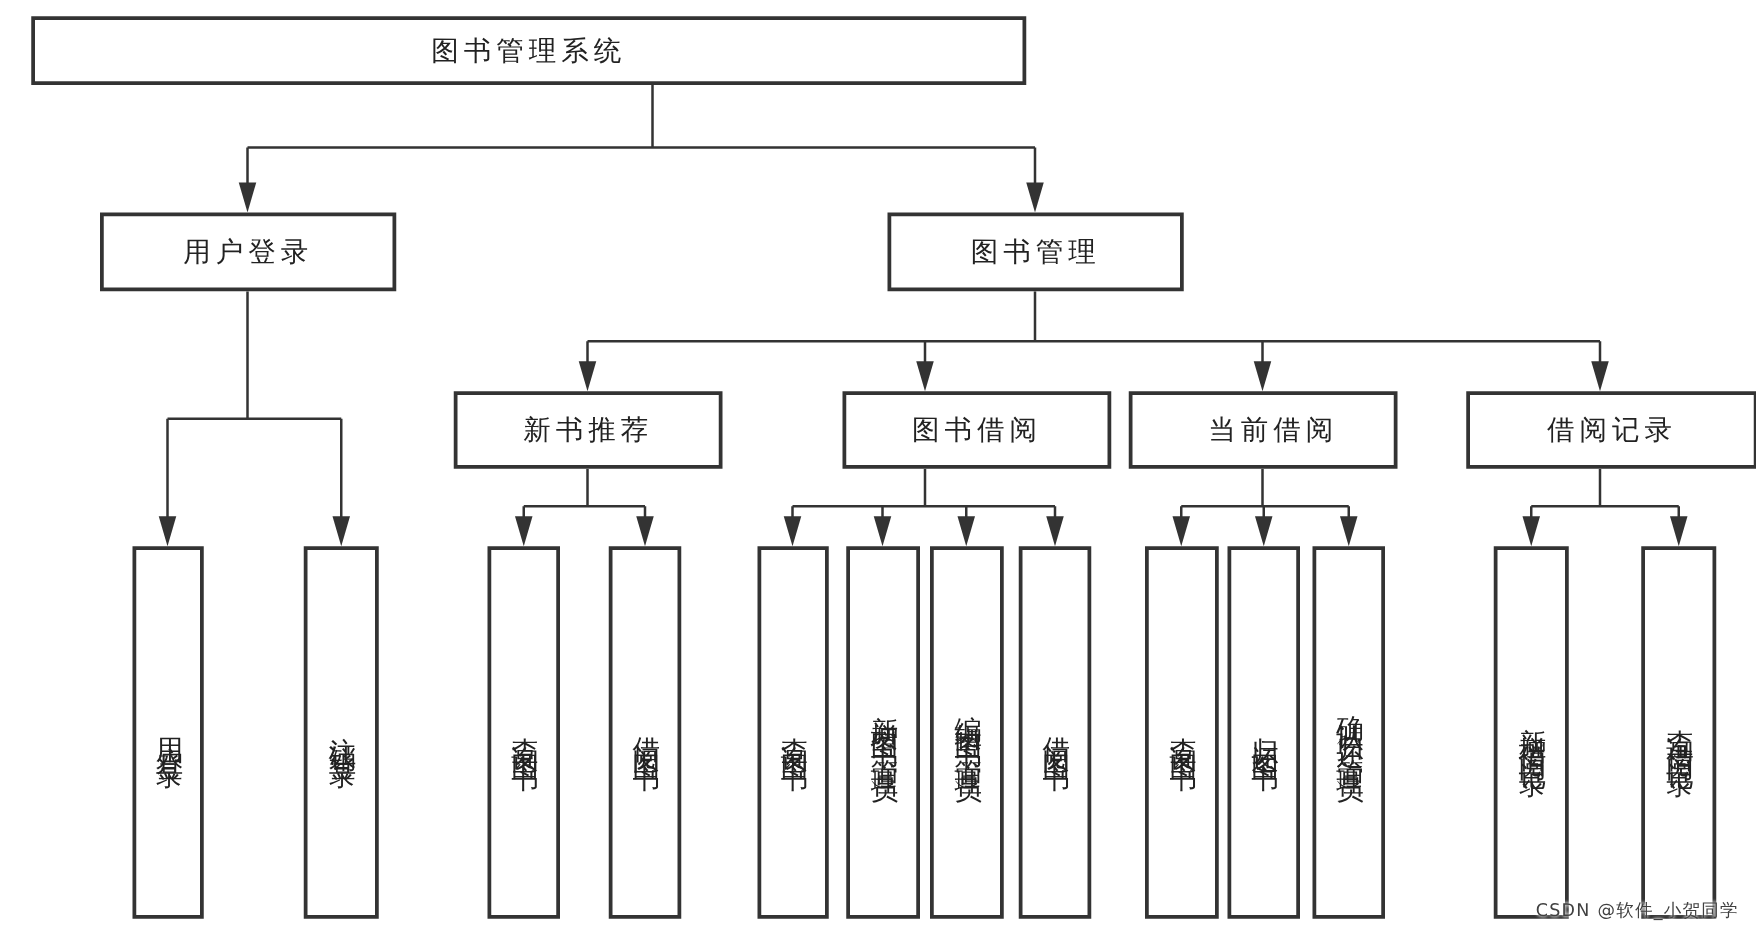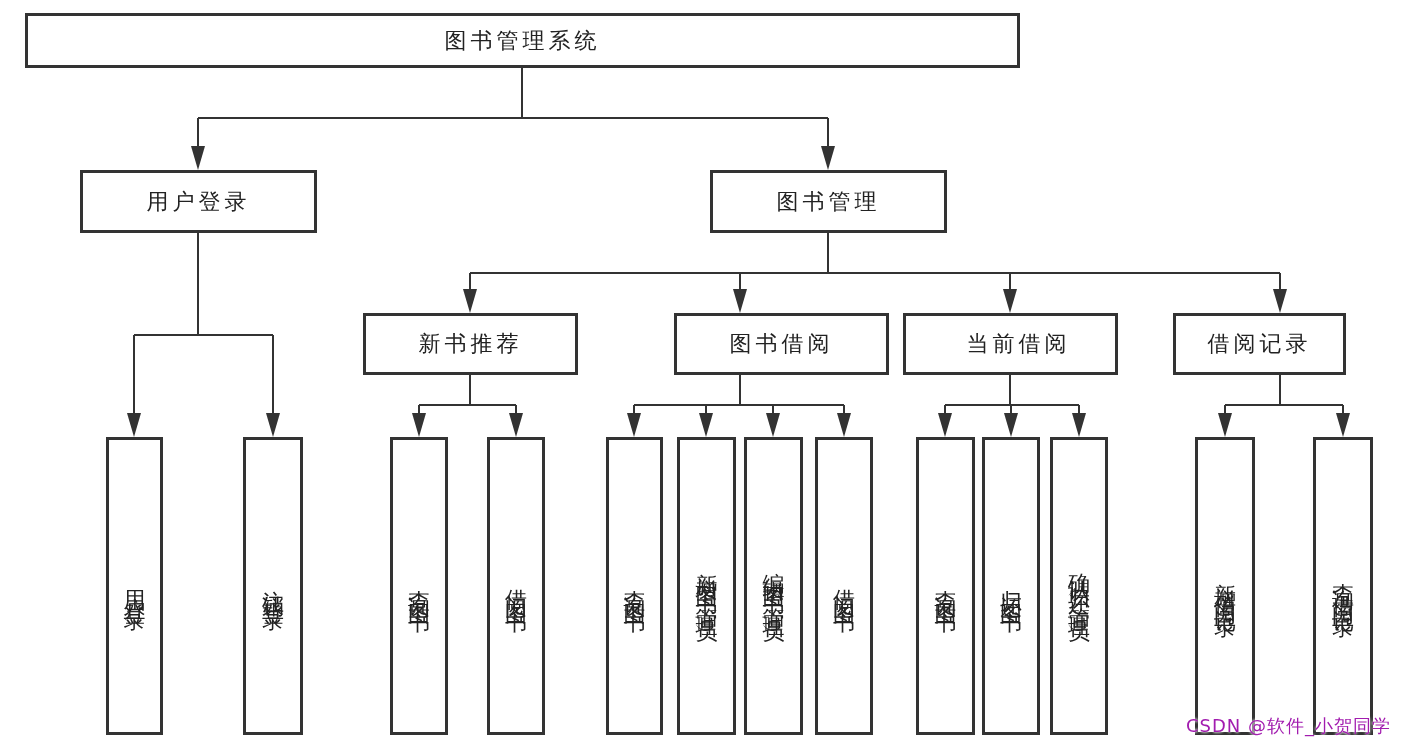--- a/index.html
+++ b/index.html
@@ -15,21 +15,21 @@
   }
   .vnode{
     position:absolute;top:437px;height:298px;box-sizing:border-box;background:#ffffff;
     border:3px solid #333333;display:flex;align-items:center;justify-content:center;
   }
   .vtext{
     writing-mode:vertical-rl;text-orientation:mixed;line-height:1;
     font-size:22px;letter-spacing:7px;color:#222222;white-space:nowrap;
   }
   .watermark{
-    position:absolute;right:14px;bottom:9px;font-size:18px;color:#a21caf;
+    position:absolute;right:14px;bottom:9px;font-size:14px;color:#404040;
     letter-spacing:1px;text-shadow:0 0 3px #ffffff,0 0 3px #ffffff;white-space:nowrap;
   }
 </style>
 </head>
 <body>
 
 <div class="stage">
 
   <svg class="connectors" viewBox="0 0 1405 747" xmlns="http://www.w3.org/2000/svg">
     <g stroke="#333333" stroke-width="2" fill="none">
@@ -57,29 +57,29 @@
       <polygon points="766,413 780,413 773,437"></polygon>
       <polygon points="837,413 851,413 844,437"></polygon>
       <polygon points="938,413 952,413 945,437"></polygon>
       <polygon points="1004,413 1018,413 1011,437"></polygon>
       <polygon points="1072,413 1086,413 1079,437"></polygon>
       <polygon points="1218,413 1232,413 1225,437"></polygon>
       <polygon points="1336,413 1350,413 1343,437"></polygon>
     </g>
   </svg>
 
-  <div class="hnode" style="left:25px;top:13px;width:995px;height:55px;">图书管理系统</div>
+  <div class="hnode" style="left:25px;top:13px;width:796px;height:55px;">图书管理系统</div>
 
   <div class="hnode" style="left:80px;top:170px;width:237px;height:63px;">用户登录</div>
   <div class="hnode" style="left:363px;top:313px;width:215px;height:62px;">新书推荐</div>
 
   <div class="hnode" style="left:710px;top:170px;width:237px;height:63px;">图书管理</div>
   <div class="hnode" style="left:633px;top:313px;width:215px;height:62px;margin-left:41px;">图书借阅</div>
   <div class="hnode" style="left:903px;top:313px;width:215px;height:62px;padding-left:16px;">当前借阅</div>
-  <div class="hnode" style="left:1173px;top:313px;width:173px;height:62px;">借阅记录</div>
+  <div class="hnode" style="left:1173px;top:313px;width:233px;height:62px;">借阅记录</div>
 
   <div class="vnode" style="left:106px;width:57px;">
     <span class="vtext">用户登录</span>
   </div>
   <div class="vnode" style="left:243px;width:60px;">
     <span class="vtext">注销登录</span>
   </div>
 
   <div class="vnode" style="left:390px;width:58px;">
     <span class="vtext">查询图书</span>

